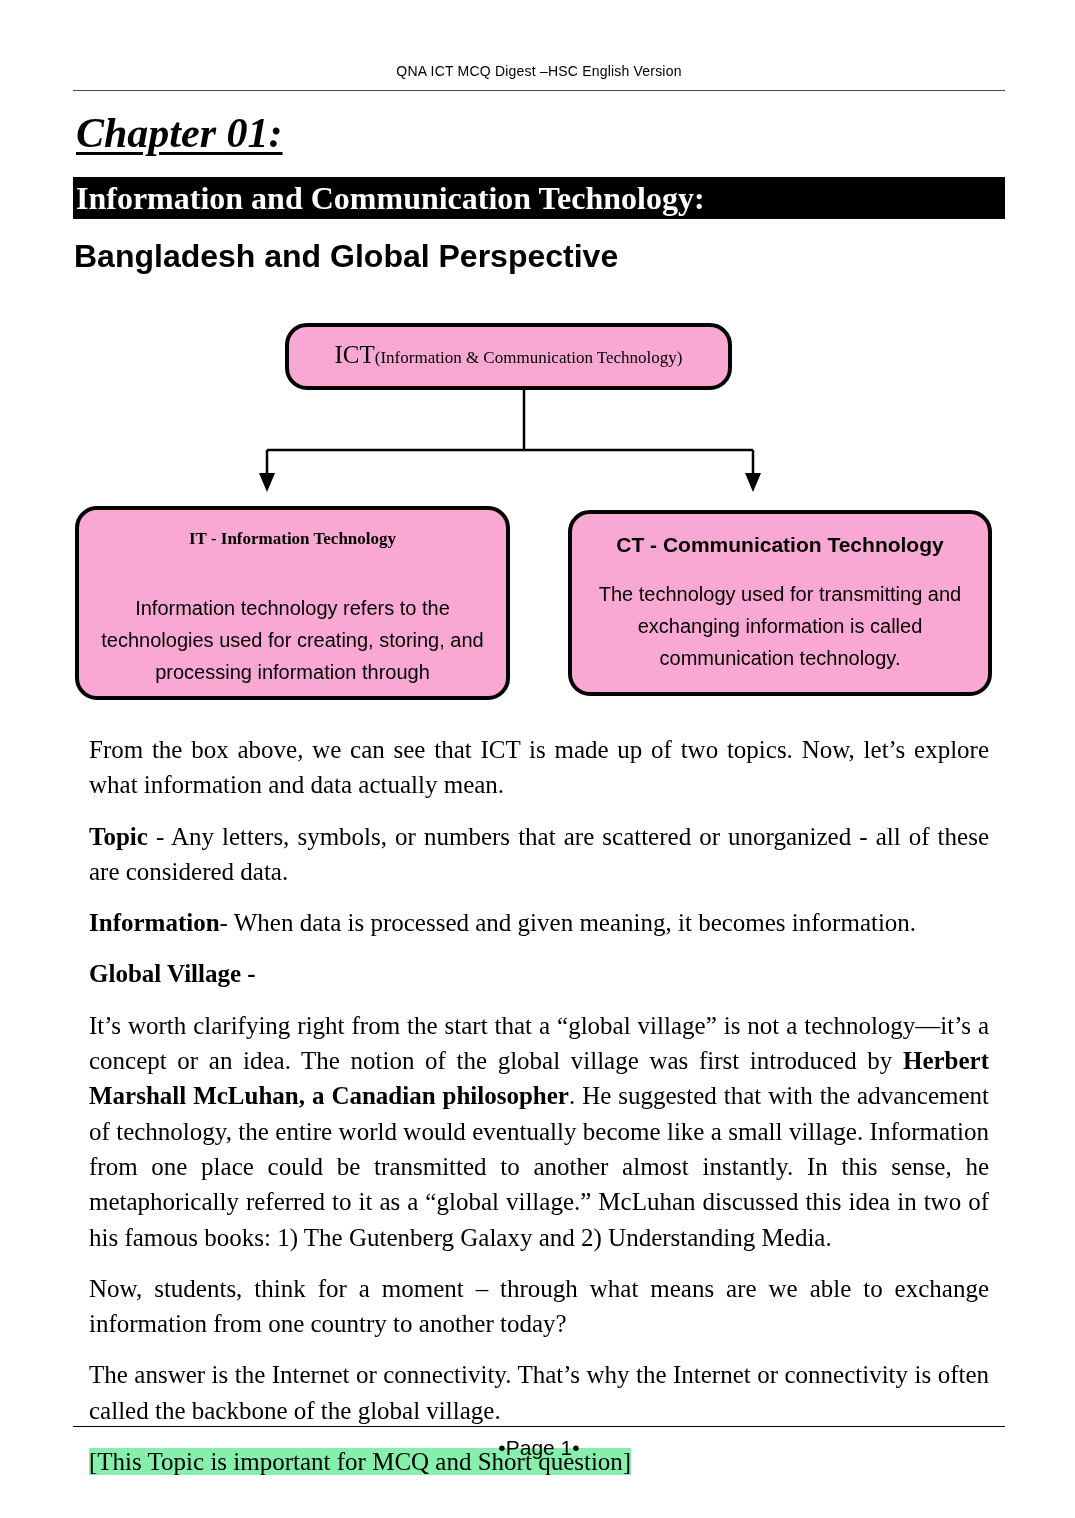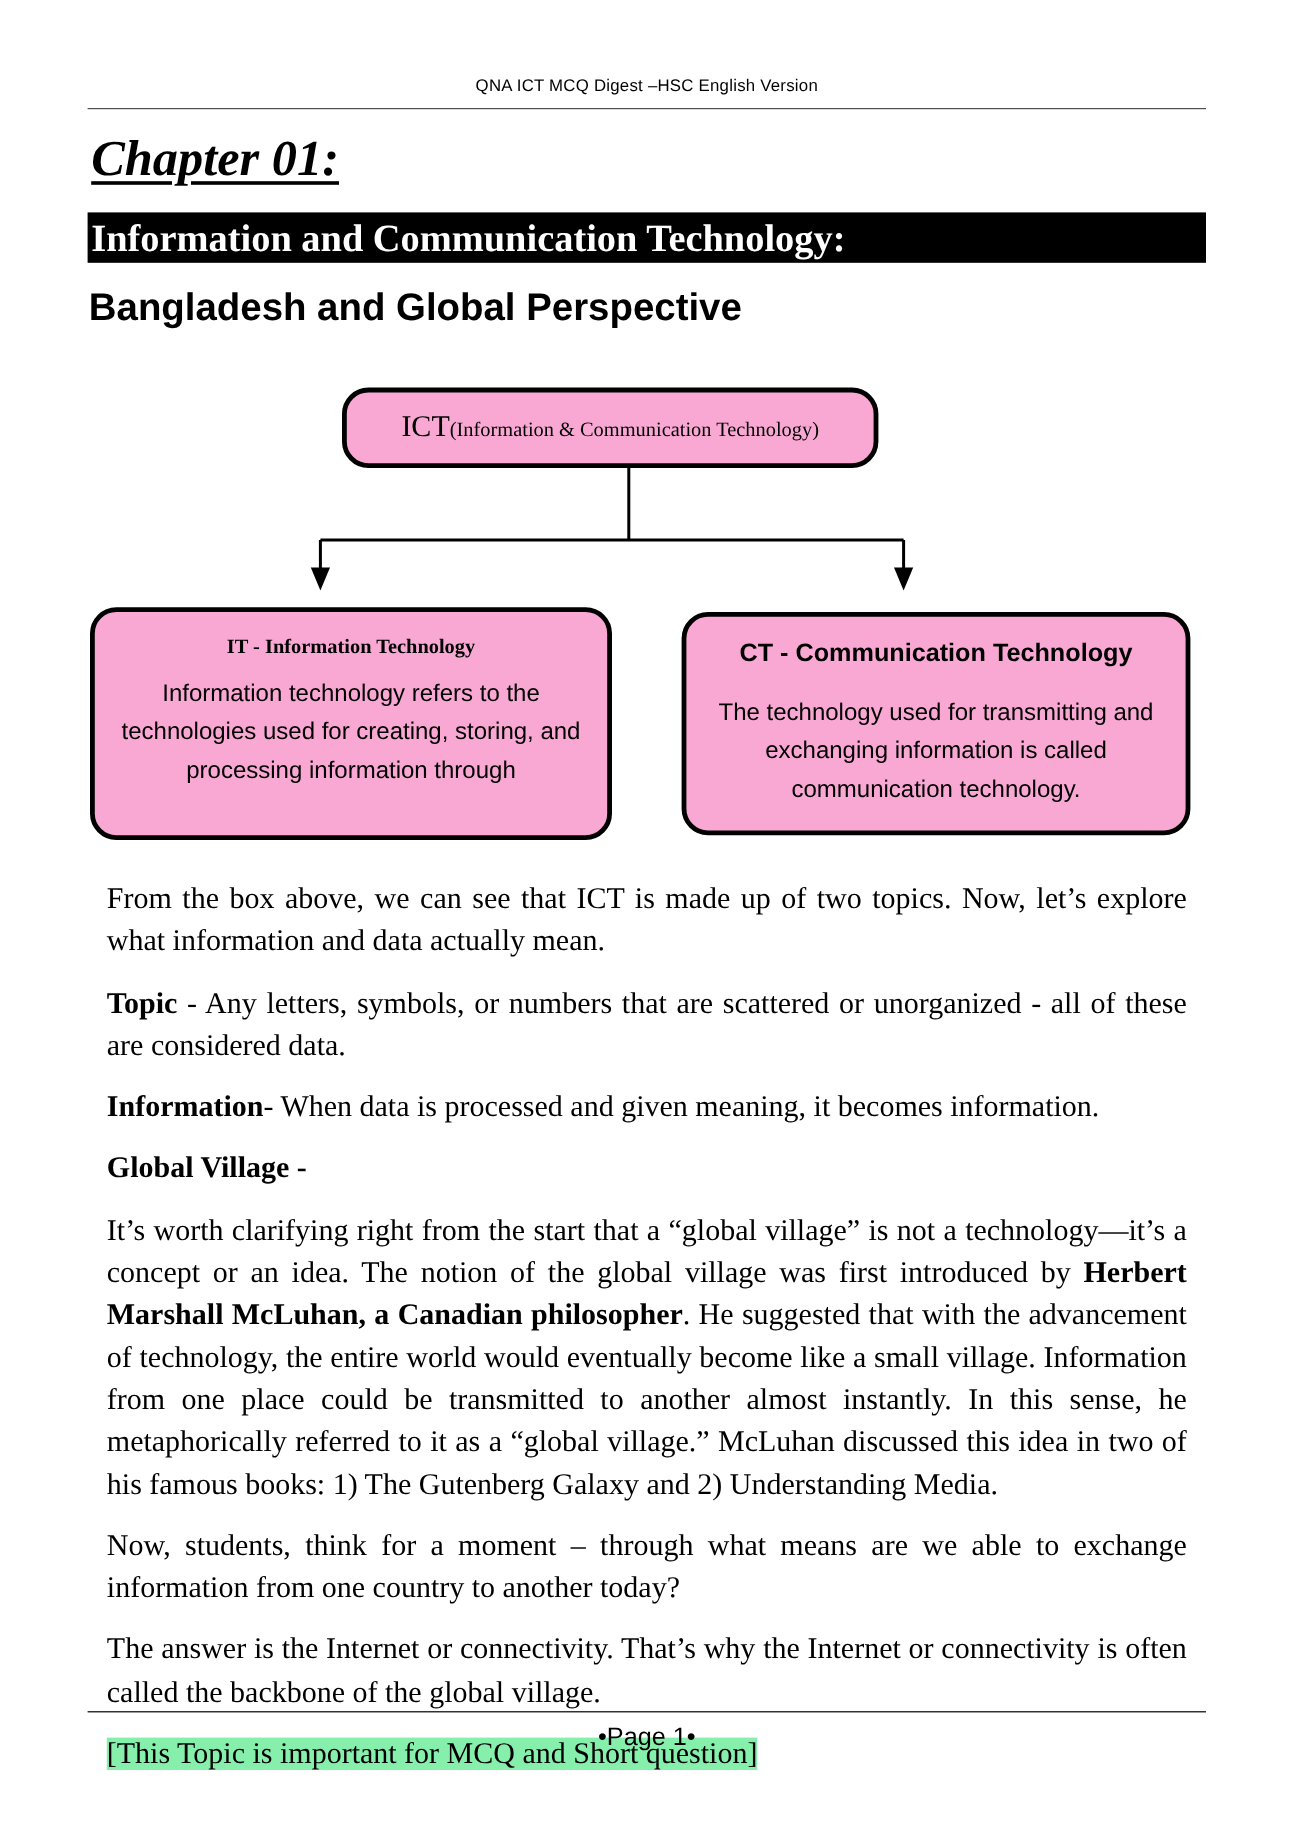--- a/index.html
+++ b/index.html
@@ -155,21 +155,21 @@
     font-weight: bold;
     font-size: 21px;
     line-height: 26px;
   }
   .node-body {
     font-family: "Liberation Sans", sans-serif;
     font-size: 20px;
     line-height: 32px;
     font-weight: 400;
   }
-  .node-it .node-body { margin-top: 12px; }
+  .node-it .node-body { margin-top: 42px; }
   .node-ct .node-body { margin-top: 20px; }
 
   
   .body-text {
     position: absolute;
     left: 73px;
     top: 716px;
     width: 932px;
     font-family: "Liberation Serif", serif;
     font-size: 25px;

